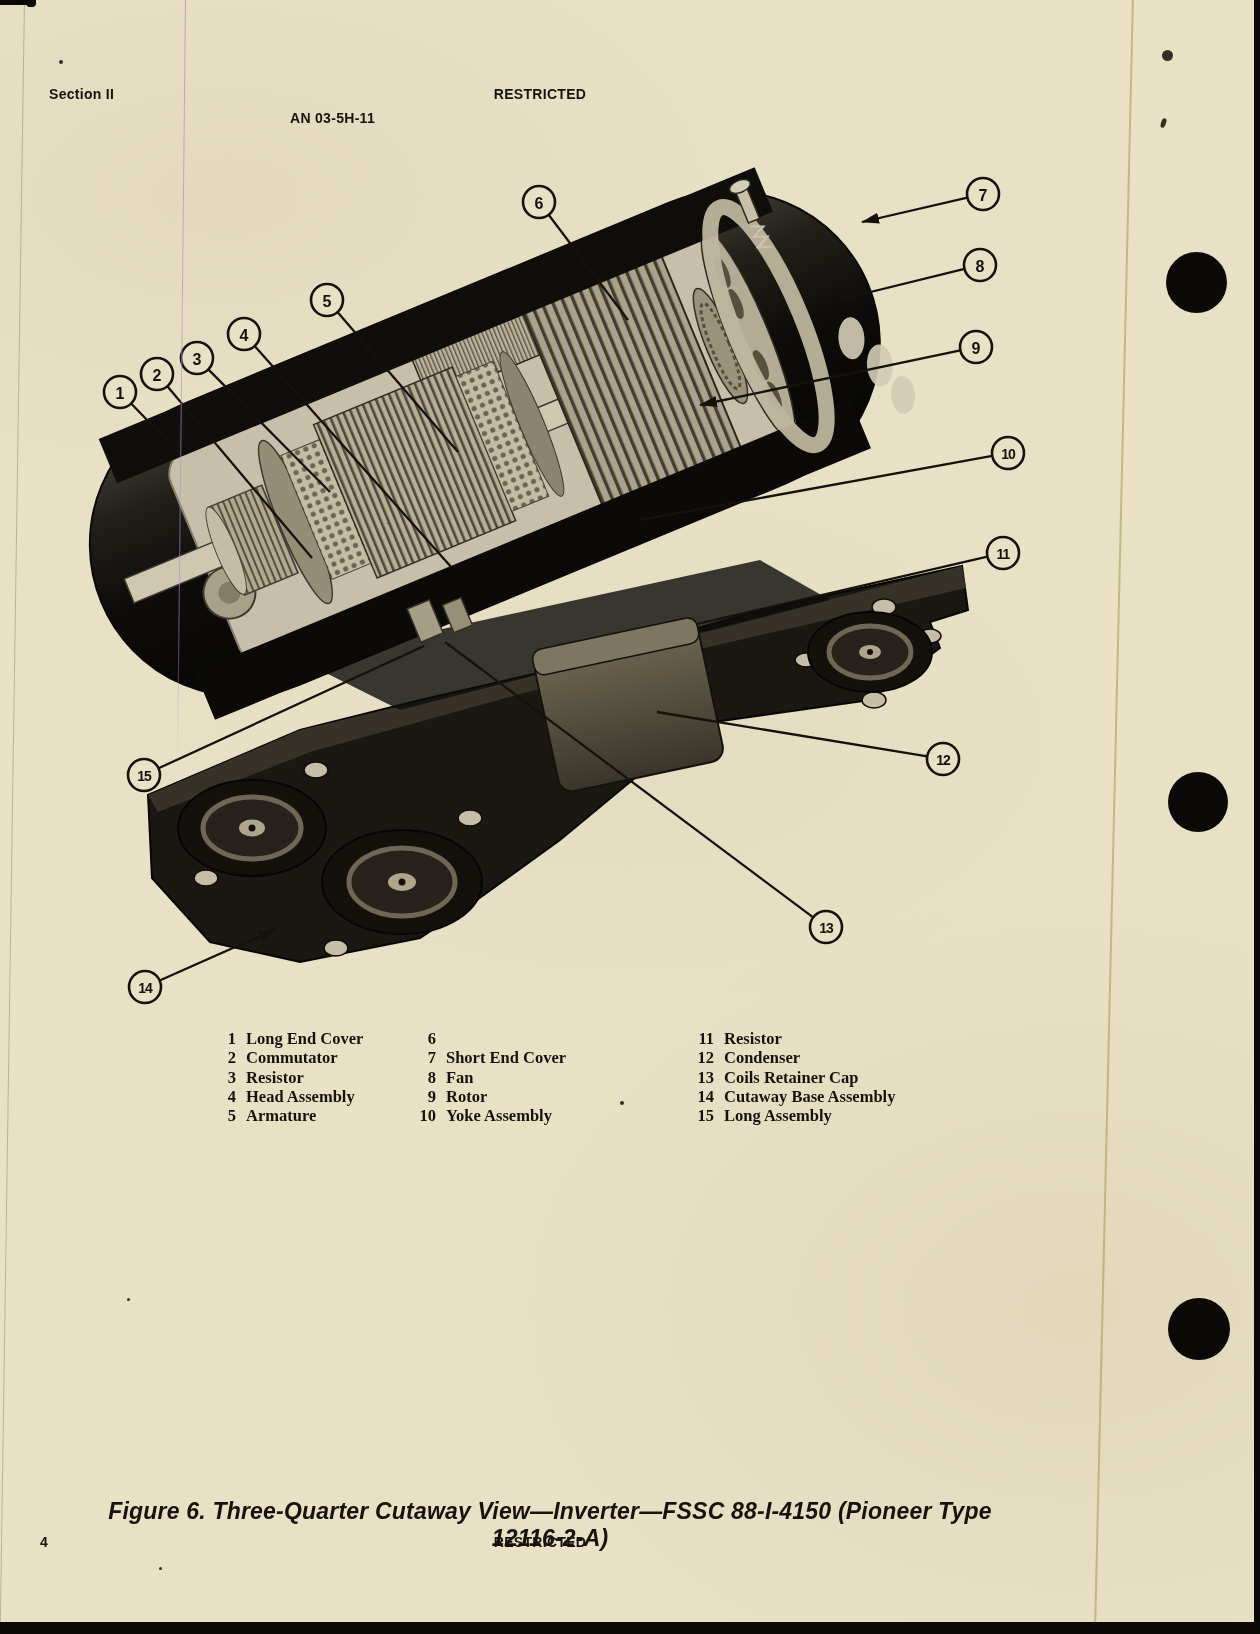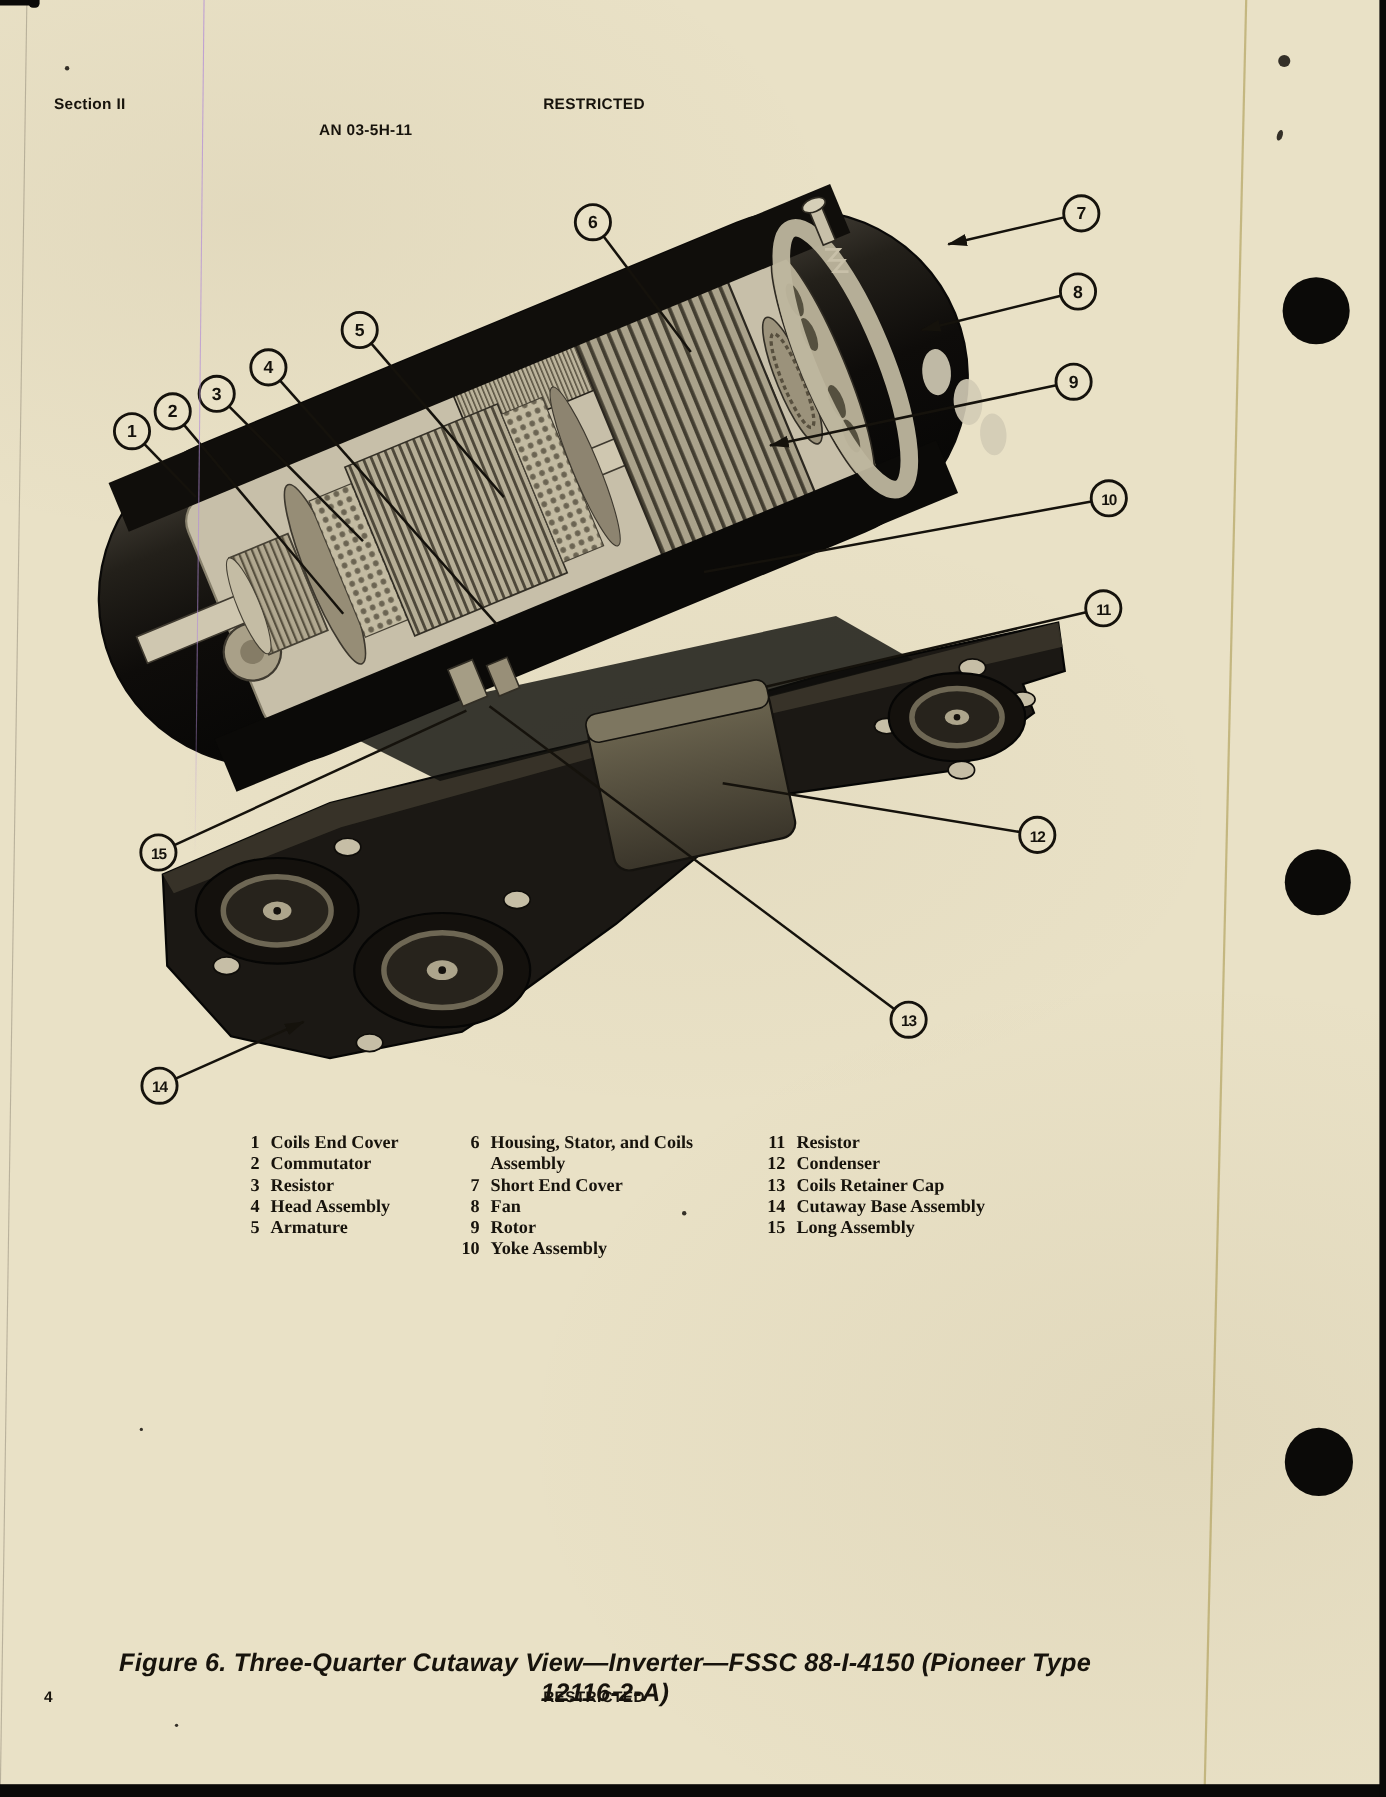--- a/index.html
+++ b/index.html
@@ -251,21 +251,21 @@
       <text x="145" y="988" class="callout-num two">14</text>
       <line x1="158.5319038397019" y1="768.3049443024231" x2="424" y2="646" class="leader"></line>
       <circle cx="144" cy="775" r="16" class="callout-circle"></circle>
       <text x="144" y="776" class="callout-num two">15</text>
     </g>
 </svg>
 
 <div class="abs legend-col" id="legend-col-0">
     <div class="legend-row">
       <span class="legend-num">1</span>
-      <span class="legend-label">Coils End Cover</span>
+      <span class="legend-label">Long End Cover</span>
     </div>
     <div class="legend-row">
       <span class="legend-num">2</span>
       <span class="legend-label">Commutator</span>
     </div>
     <div class="legend-row">
       <span class="legend-num">3</span>
       <span class="legend-label">Resistor</span>
     </div>
     <div class="legend-row">
@@ -273,21 +273,20 @@
       <span class="legend-label">Head Assembly</span>
     </div>
     <div class="legend-row">
       <span class="legend-num">5</span>
       <span class="legend-label">Armature</span>
     </div>
   </div>
 <div class="abs legend-col" id="legend-col-1">
     <div class="legend-row">
       <span class="legend-num">6</span>
-      <span class="legend-label">Housing, Stator, and Coils Assembly</span>
     </div>
     <div class="legend-row">
       <span class="legend-num">7</span>
       <span class="legend-label">Short End Cover</span>
     </div>
     <div class="legend-row">
       <span class="legend-num">8</span>
       <span class="legend-label">Fan</span>
     </div>
     <div class="legend-row">

